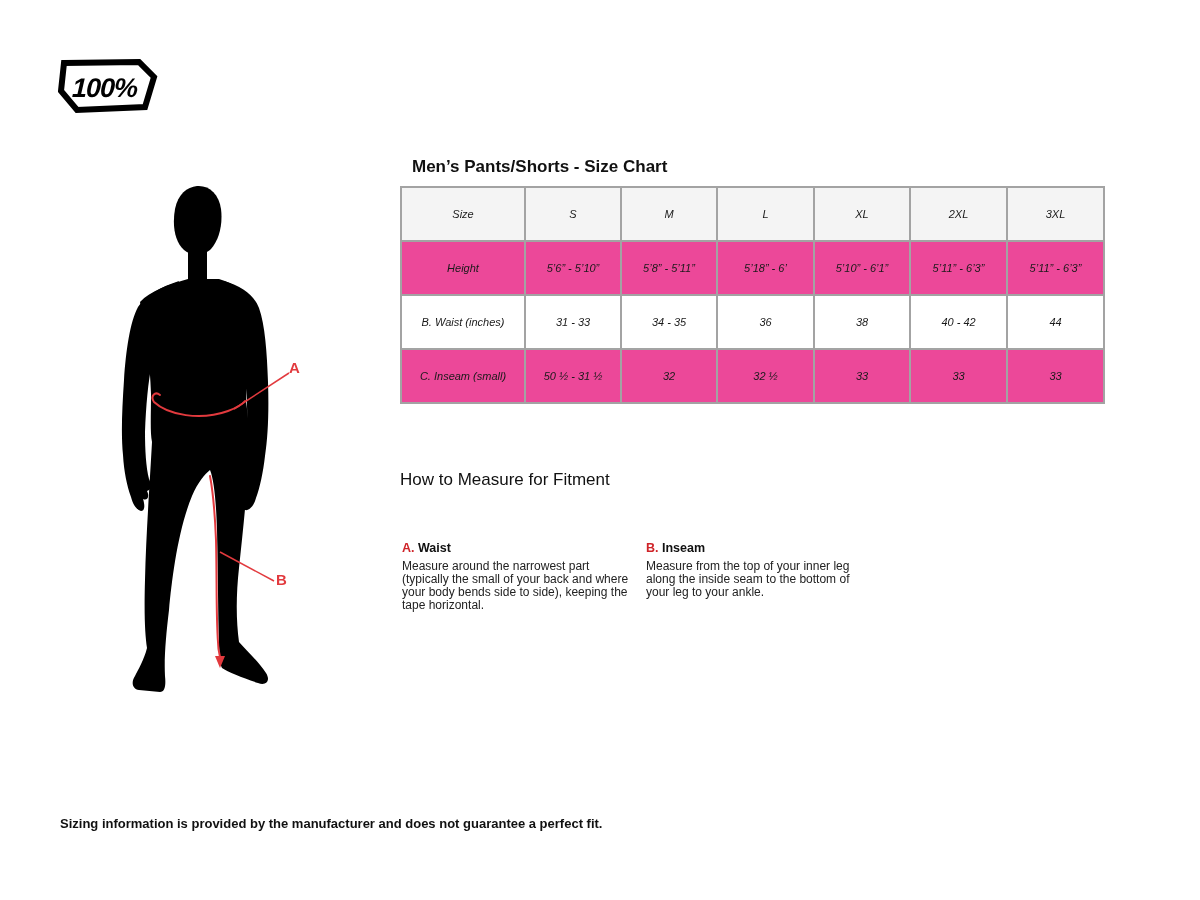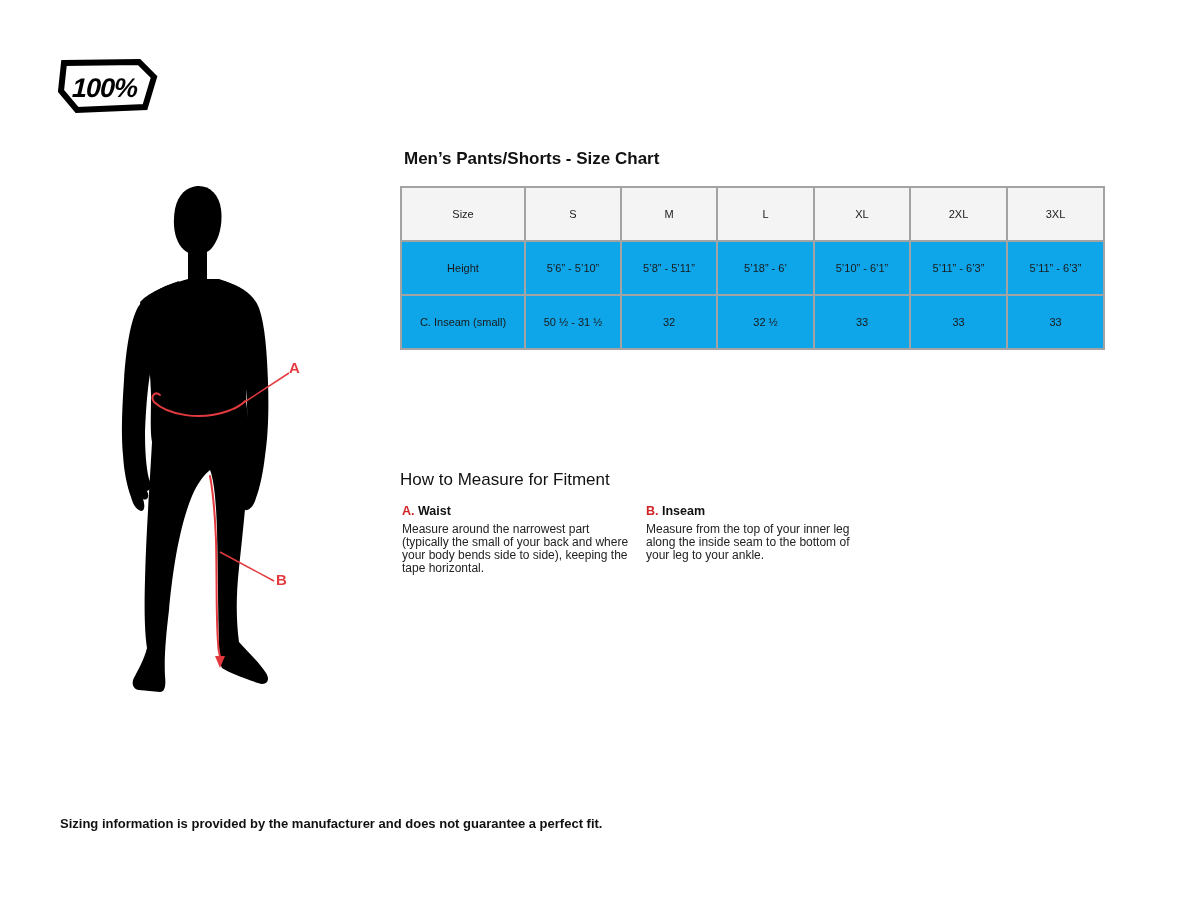--- a/index.html
+++ b/index.html
@@ -3,41 +3,41 @@
 <meta charset="utf-8">
 <style>
   html,body{margin:0;padding:0;}
   body{
     width:1200px;height:900px;position:relative;background:#ffffff;
     font-family:"Liberation Sans", sans-serif;color:#1a1a1a;overflow:hidden;
   }
   
   .logo{position:absolute;left:58px;top:59px;width:100px;height:56px;}
   
-  .chart-title{position:absolute;left:400px;top:145px;font-size:17px;font-weight:bold;color:#111;margin:4px;}
+  .chart-title{position:absolute;left:400px;top:145px;font-size:17px;font-weight:bold;color:#111;margin:12px;}
   
   .size-table{position:absolute;left:400px;top:186px;border-collapse:collapse;table-layout:fixed;width:703px;}
   .size-table th,.size-table td{
     border:2px solid #a3a3a3;height:54px;text-align:center;vertical-align:middle;
-    font-size:11px;font-weight:normal;color:#1a1a1a;padding:0 4px;box-sizing:border-box;
+    font-size:11px;font-weight:normal;color:#1a1a1a;padding:0 4px;box-sizing:border-box;font-style:italic;
   }
   .size-table .hdr{background:#f4f4f4;}
-  .size-table .shade{background:#0ea5e9;}
+  .size-table .shade{background:#ec4899;}
   .size-table .plain{background:#ffffff;}
   
   .figure{position:absolute;left:108px;top:180px;width:200px;height:530px;}
   .fig-label{position:absolute;font-size:15px;font-weight:bold;color:#e23a3e;line-height:1;}
   .fig-label.a{left:181px;top:180px;}
   .fig-label.b{left:168px;top:392px;}
   
   .howto-heading{position:absolute;left:400px;top:470px;font-size:17px;font-weight:normal;color:#111;margin:0;}
   .howto{position:absolute;left:402px;top:504px;display:flex;}
   .howto .item{width:228px;}
   .howto .item + .item{margin-left:16px;width:225px;}
-  .item-label{font-size:12.5px;font-weight:bold;color:#111;}
+  .item-label{font-size:12.5px;font-weight:bold;color:#111;margin-top:37px;}
   .item-label .letter{color:#cf2328;}
   .item-text{margin:5px 0 0 0;font-size:12px;line-height:13px;color:#222;}
   
   .footer{position:absolute;left:60px;top:818px;font-size:13px;font-weight:600;line-height:12.5px;color:#111;}
 </style>
 </head>
 <body>
 
 <div class="logo">
   <svg width="100" height="56" viewBox="0 0 100 56">
@@ -69,20 +69,29 @@
     <th class="hdr">3XL</th>
   </tr>
   <tr>
     <td class="shade">Height</td>
     <td class="shade">5’6” - 5’10”</td>
     <td class="shade">5’8” - 5’11”</td>
     <td class="shade">5’18” - 6’</td>
     <td class="shade">5’10” - 6’1”</td>
     <td class="shade">5’11” - 6’3”</td>
     <td class="shade">5’11” - 6’3”</td>
+  </tr>
+  <tr>
+    <td class="plain">B. Waist (inches)</td>
+    <td class="plain">31 - 33</td>
+    <td class="plain">34 - 35</td>
+    <td class="plain">36</td>
+    <td class="plain">38</td>
+    <td class="plain">40 - 42</td>
+    <td class="plain">44</td>
   </tr>
   <tr>
     <td class="shade">C. Inseam (small)</td>
     <td class="shade">50 ½ - 31 ½</td>
     <td class="shade">32</td>
     <td class="shade">32 ½</td>
     <td class="shade">33</td>
     <td class="shade">33</td>
     <td class="shade">33</td>
   </tr>

